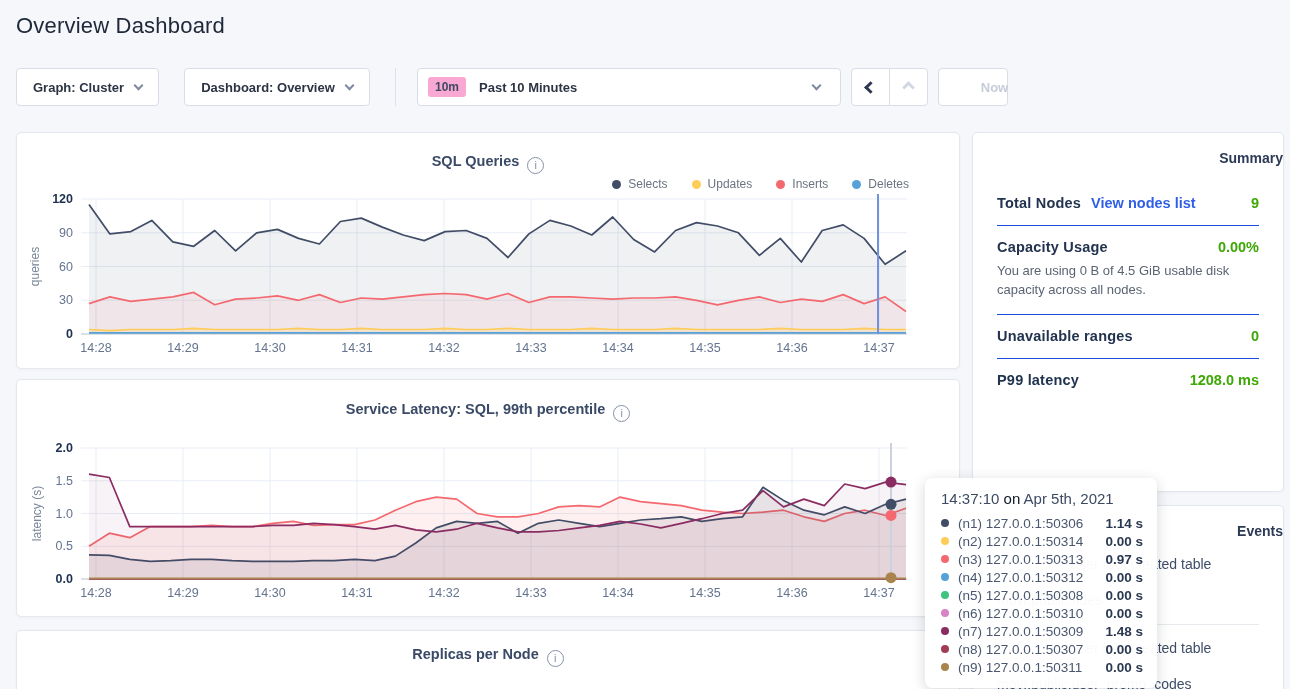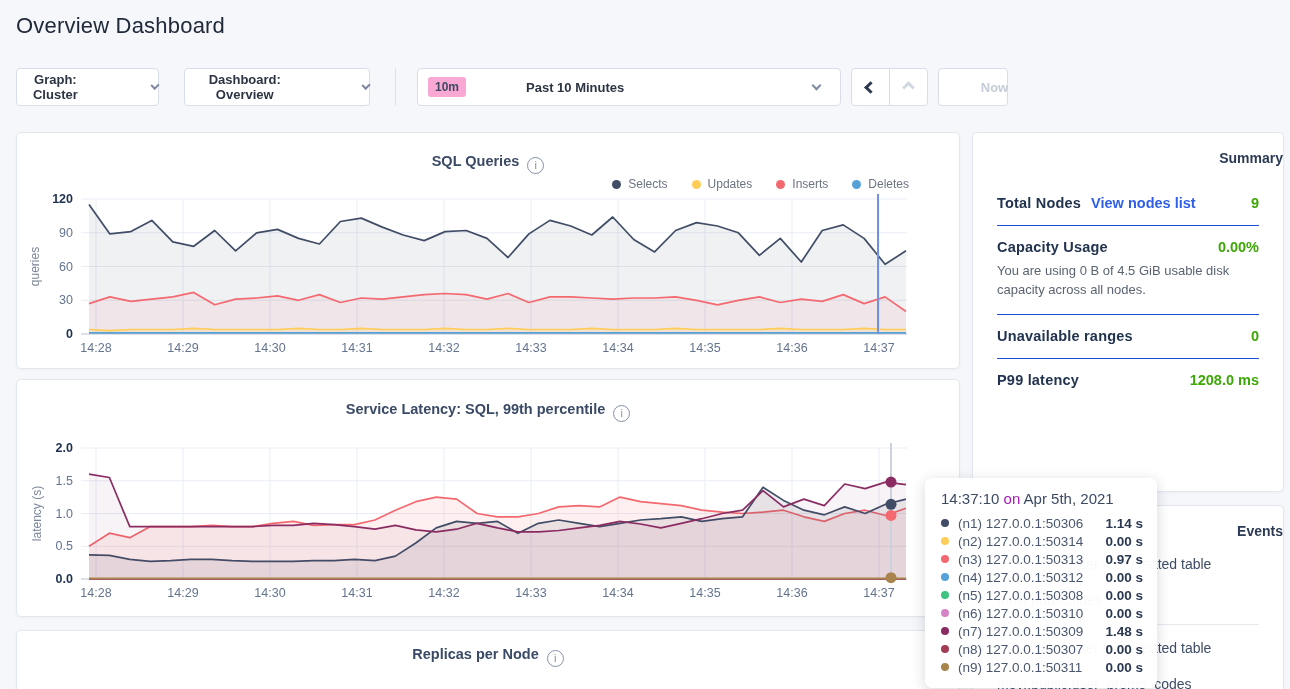--- a/index.html
+++ b/index.html
@@ -13,21 +13,21 @@
   }
   .page-title {
     position:absolute; left:16px; top:13px;
     font-size:22px; font-weight:500; color:#20293a; letter-spacing:.2px;
   }
   
   .ctl {
     position:absolute; top:68px; height:38px; background:#fff;
     border:1px solid #d8dde7; border-radius:4px;
     display:flex; align-items:center; justify-content:center;
-    font-weight:700; font-size:13px; color:#2c3444; cursor:pointer;gap:47px;
+    font-weight:700; font-size:13px; color:#2c3444; cursor:pointer;
   }
   .chev-down {
     display:inline-block; width:7px; height:7px;
     border-right:2px solid #7e88a0; border-bottom:2px solid #7e88a0;
     transform:rotate(45deg); margin-left:11px; margin-top:-4px;
   }
   .vdivider { position:absolute; left:395px; top:68px; width:1px; height:38px; background:#dde1e9; }
   .time-badge {
     background:#f9a8d4; border-radius:3px; padding:3px 7px;
     font-size:12px; font-weight:700; color:#3e4a63; margin:0 13px 0 10px;
@@ -75,21 +75,21 @@
   .event-item:last-child { border-bottom:none; }
   .event-line1 { font-size:14px; color:#3e4c66; margin-left:72px; line-height:20px; white-space:nowrap; }
   .event-line2 { font-size:14px; color:#3e4c66; line-height:20px; margin-top:16px; white-space:nowrap; }
   
   .tooltip {
     position:absolute; left:925px; top:478px; width:232px; z-index:10;
     background:rgba(255,255,255,0.97); border-radius:8px;
     box-shadow:0 3px 14px rgba(30,40,60,0.18); padding:12px 14px 12px 16px;
   }
   .tt-title { font-size:15px; color:#3c4a63; margin-bottom:7px; }
-  .tt-on { color:#a21caf; }
+  .tt-on { color:#0f172a; }
   .tt-row { display:flex; align-items:center; height:18px; font-size:13.5px; color:#4a576e; }
   .tt-dot { width:8px; height:8px; border-radius:50%; margin-right:9px; flex:none; }
   .tt-val { margin-left:auto; font-weight:700; color:#2b3851; }
 </style>
 </head>
 <body>
 
 <h1 class="page-title">Overview Dashboard</h1>
 
 <button class="ctl" style="left:16px; width:143px;">

